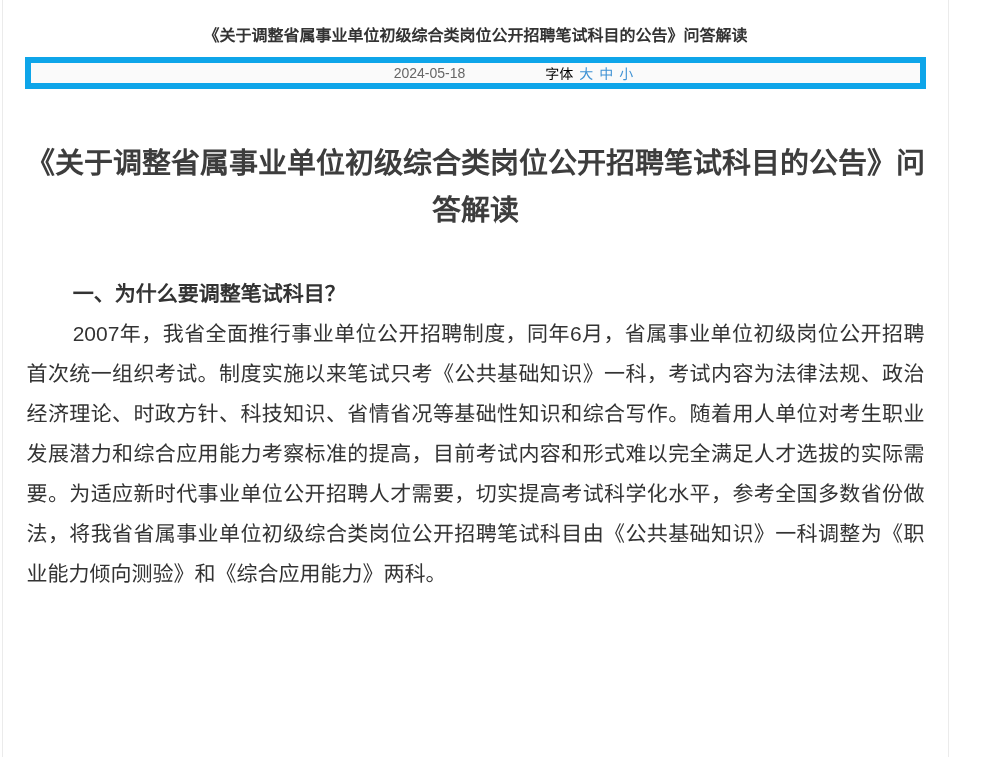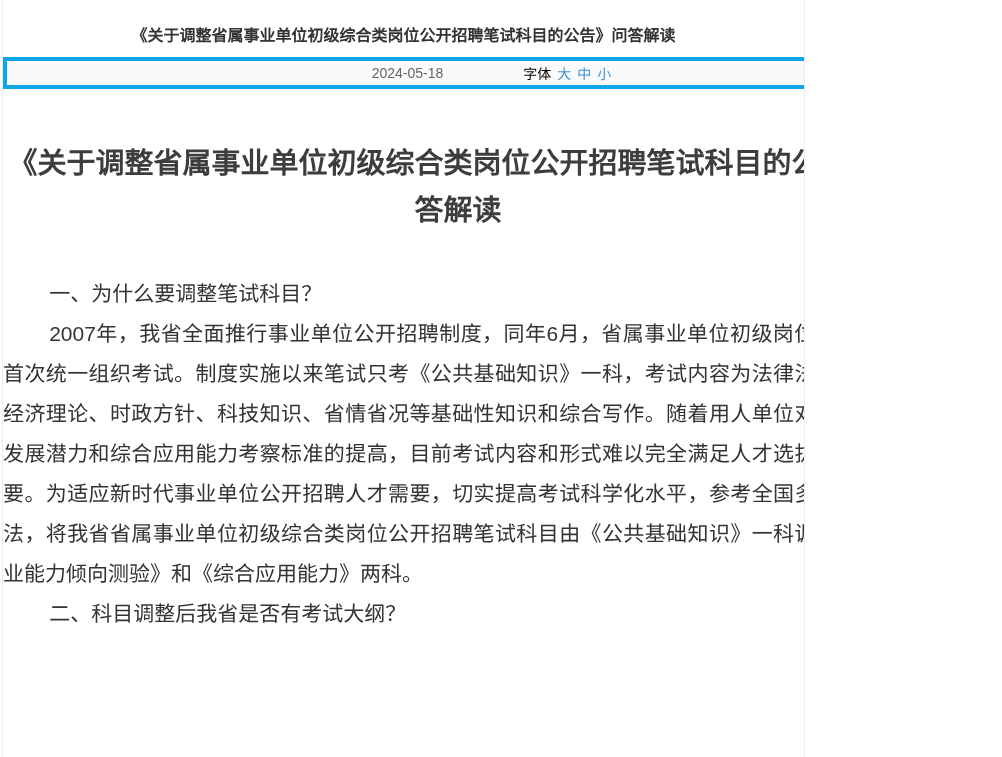--- a/index.html
+++ b/index.html
@@ -2,21 +2,21 @@
 <html lang="zh-CN"><head>
 <meta charset="utf-8">
 <style>
   * { margin: 0; padding: 0; box-sizing: border-box; }
   html, body {
     background: #ffffff;
     font-family: "Liberation Sans", "DejaVu Sans", sans-serif;
   }
   .page {
     position: relative;
-    width: 803px;
+    width: 947px;
     min-height: 757px;
     margin-left: 2px;
     border-left: 1px solid #ebebeb;
     border-right: 1px solid #ebebeb;
     background: #ffffff;
     overflow: hidden;
   }
   
   .top-title {
     margin-top: 26px;
@@ -25,21 +25,21 @@
     font-weight: bold;
     color: #333333;
     line-height: 20px;
   }
   
   .meta-bar {
     margin: 11px auto 0;
     width: 901px;
     height: 32px;
     background: #fafafa;
-    border: 4px solid #0ea5e9;
+    border: 6px solid #0ea5e9;
     display: flex;
     align-items: center;
     justify-content: center;
     font-size: 14px;
   }
   .meta-inner {
     display: flex;
     align-items: center;
     transform: translateX(38px);
   }
@@ -67,21 +67,21 @@
     margin: 40px auto 0;
     font-size: 21px;
     line-height: 40px;
     color: #333333;
   }
   .article-body p {
     text-indent: 2.2em;
     text-align: justify;
   }
   .section-heading {
-    font-weight: normal;
+    font-weight: bold;
     text-align: left;
   }
 </style>
 </head>
 <body>
 
 <div class="page">
 
   <div class="top-title">《关于调整省属事业单位初级综合类岗位公开招聘笔试科目的公告》问答解读</div>
 
@@ -93,16 +93,15 @@
       <a class="font-link">中</a>
       <a class="font-link">小</a>
     </div>
   </div>
 
   <h1 class="article-heading">《关于调整省属事业单位初级综合类岗位公开招聘笔试科目的公告》问答解读</h1>
 
   <div class="article-body">
     <p class="section-heading">一、为什么要调整笔试科目？</p>
     <p class="para">2007年，我省全面推行事业单位公开招聘制度，同年6月，省属事业单位初级岗位公开招聘首次统一组织考试。制度实施以来笔试只考《公共基础知识》一科，考试内容为法律法规、政治经济理论、时政方针、科技知识、省情省况等基础性知识和综合写作。随着用人单位对考生职业发展潜力和综合应用能力考察标准的提高，目前考试内容和形式难以完全满足人才选拔的实际需要。为适应新时代事业单位公开招聘人才需要，切实提高考试科学化水平，参考全国多数省份做法，将我省省属事业单位初级综合类岗位公开招聘笔试科目由《公共基础知识》一科调整为《职业能力倾向测验》和《综合应用能力》两科。</p>
-    <p class="section-heading">二、科目调整后我省是否有考试大纲？</p>
   </div>
 
 </div>
 
 </body></html>

